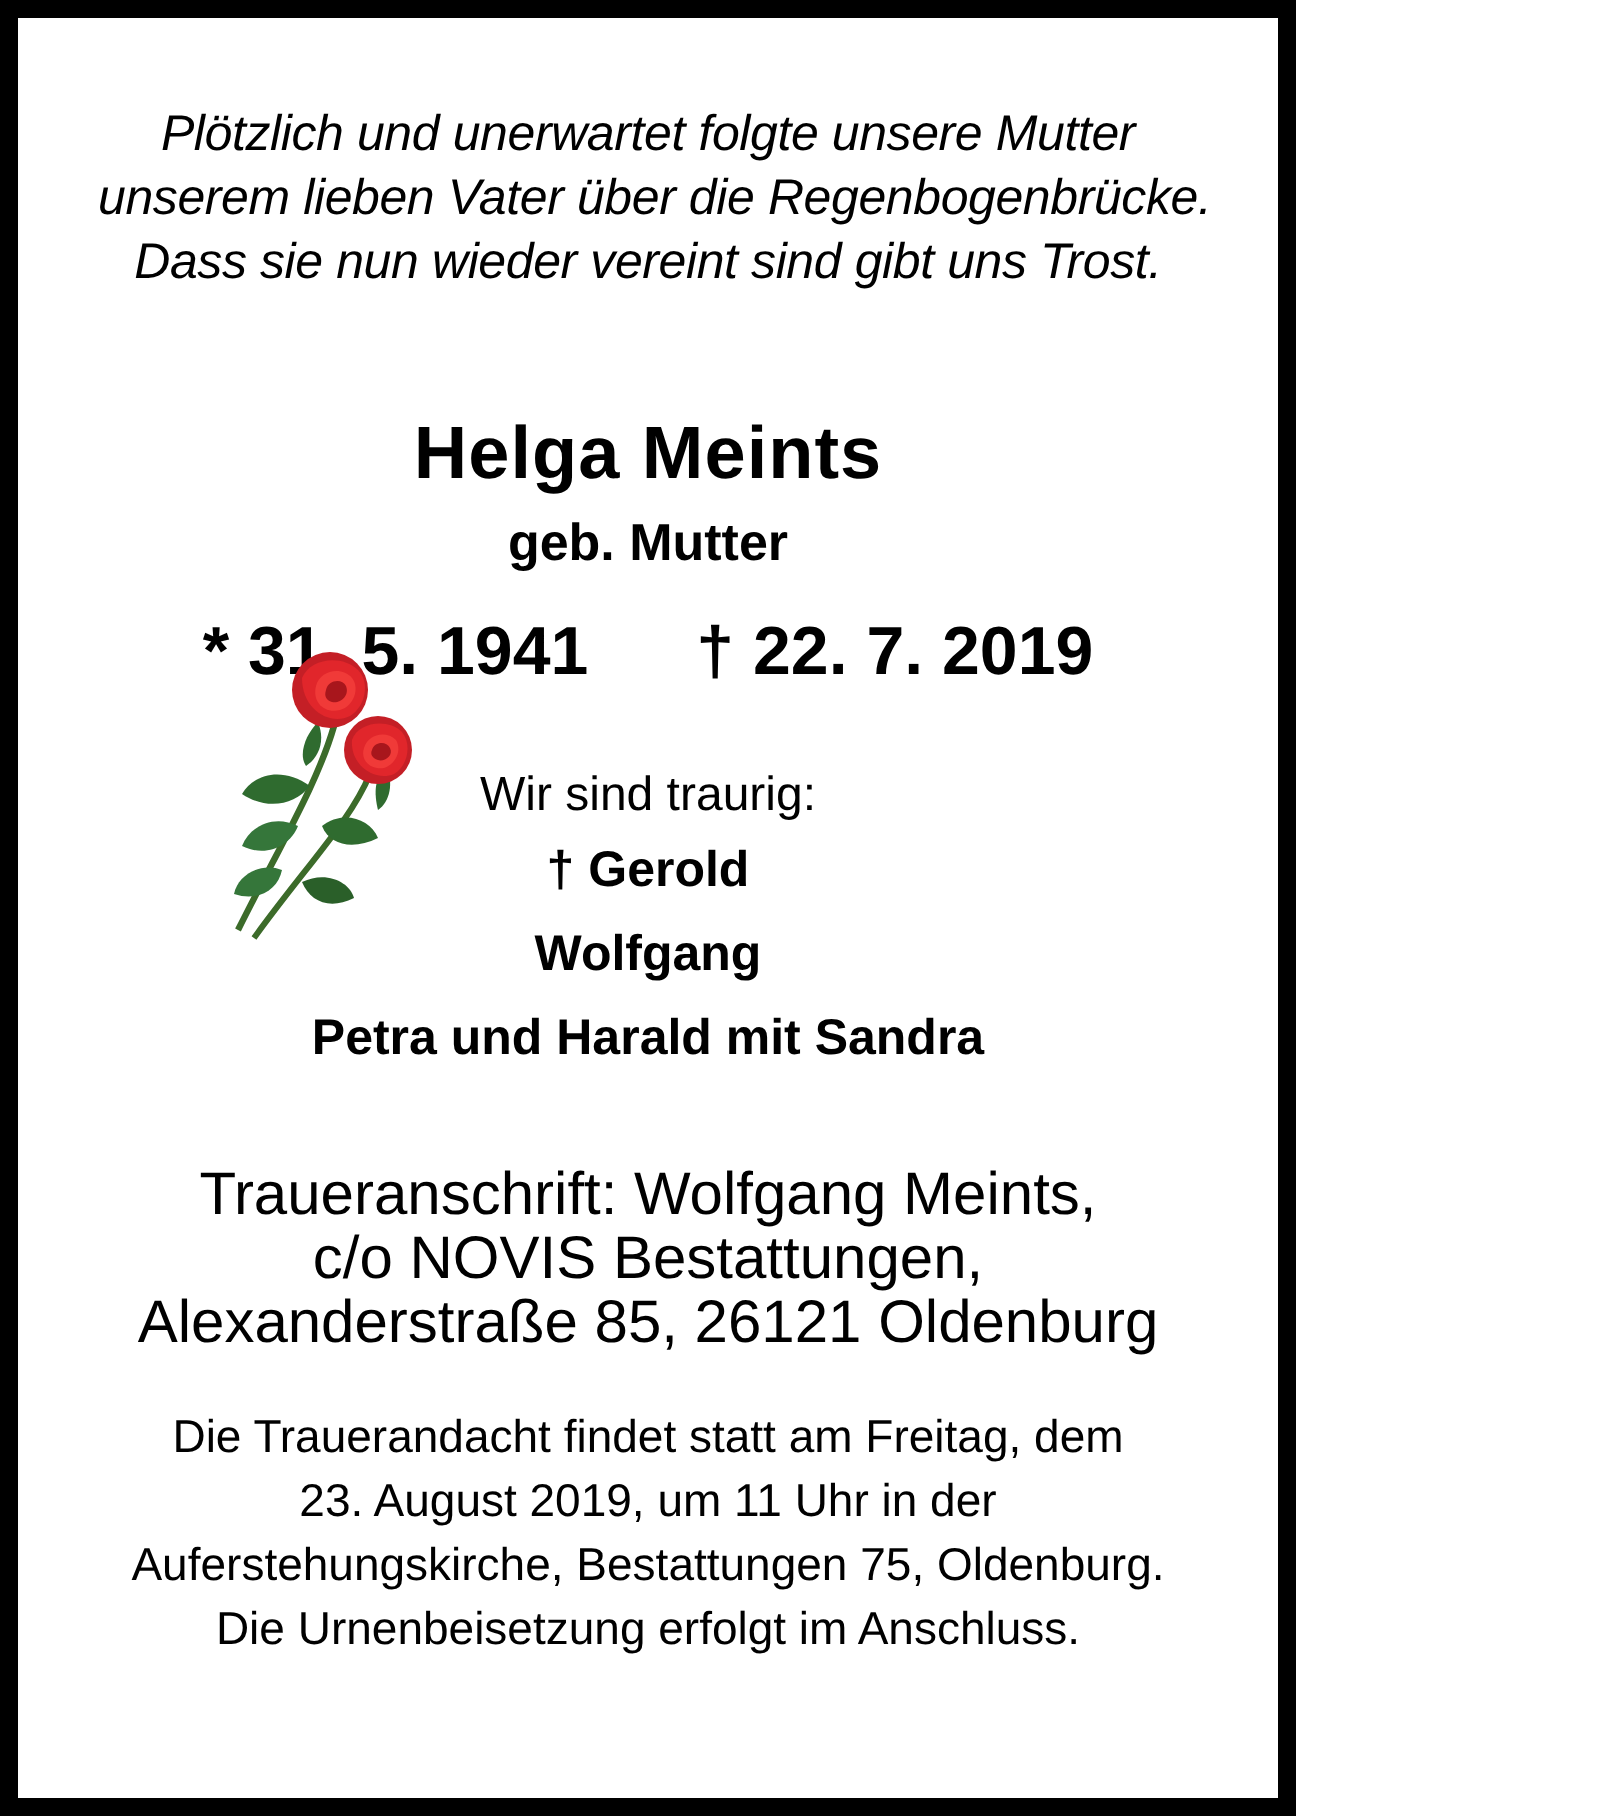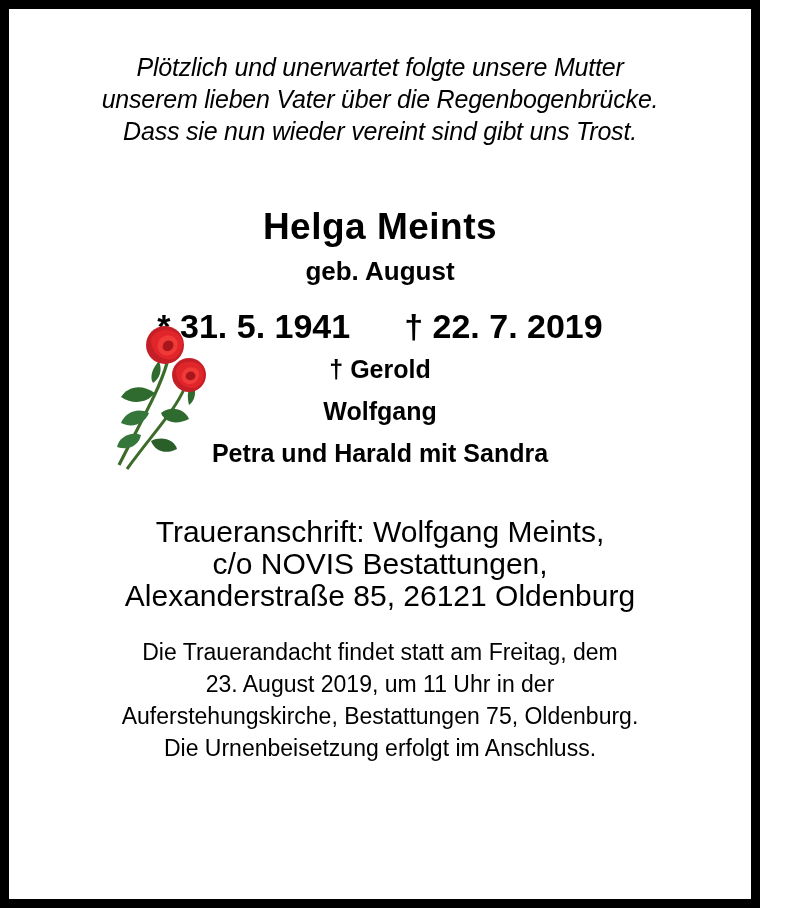--- a/index.html
+++ b/index.html
@@ -10,21 +10,21 @@
   body {
     width: 800px;
     height: 908px;
     font-family: "Liberation Sans", sans-serif;
     color: #000000;
     overflow: hidden;
   }
   .obituary {
     position: relative;
     box-sizing: border-box;
-    width: 760px;
+    width: 648px;
     height: 908px;
     border: 9px solid #000000;
     background: #ffffff;
     padding: 30px 40px 20px 40px;
     text-align: center;
   }
 
   .epitaph {
     font-style: italic;
     font-size: 25px;
@@ -94,26 +94,27 @@
 
 <div class="obituary">
 
   <div class="epitaph">
     <div>Plötzlich und unerwartet folgte unsere Mutter</div>
     <div>unserem lieben Vater über die Regenbogenbrücke.</div>
     <div>Dass sie nun wieder vereint sind gibt uns Trost.</div>
   </div>
 
   <div class="name">Helga Meints</div>
-  <div class="maiden">geb. August</div>
+  <div class="maiden">geb. Mutter</div>
 
   <div class="dates">
     <span class="birth">* 31. 5. 1941</span><span class="death">† 22. 7. 2019</span>
   </div>
 
+  <div class="mourn-intro">Wir sind traurig:</div>
 
   <div class="survivors">
     <div>† Gerold</div>
     <div>Wolfgang</div>
     <div>Petra und Harald mit Sandra</div>
   </div>
 
   <div class="address">
     <div>Traueranschrift: Wolfgang Meints,</div>
     <div>c/o NOVIS Bestattungen,</div>

